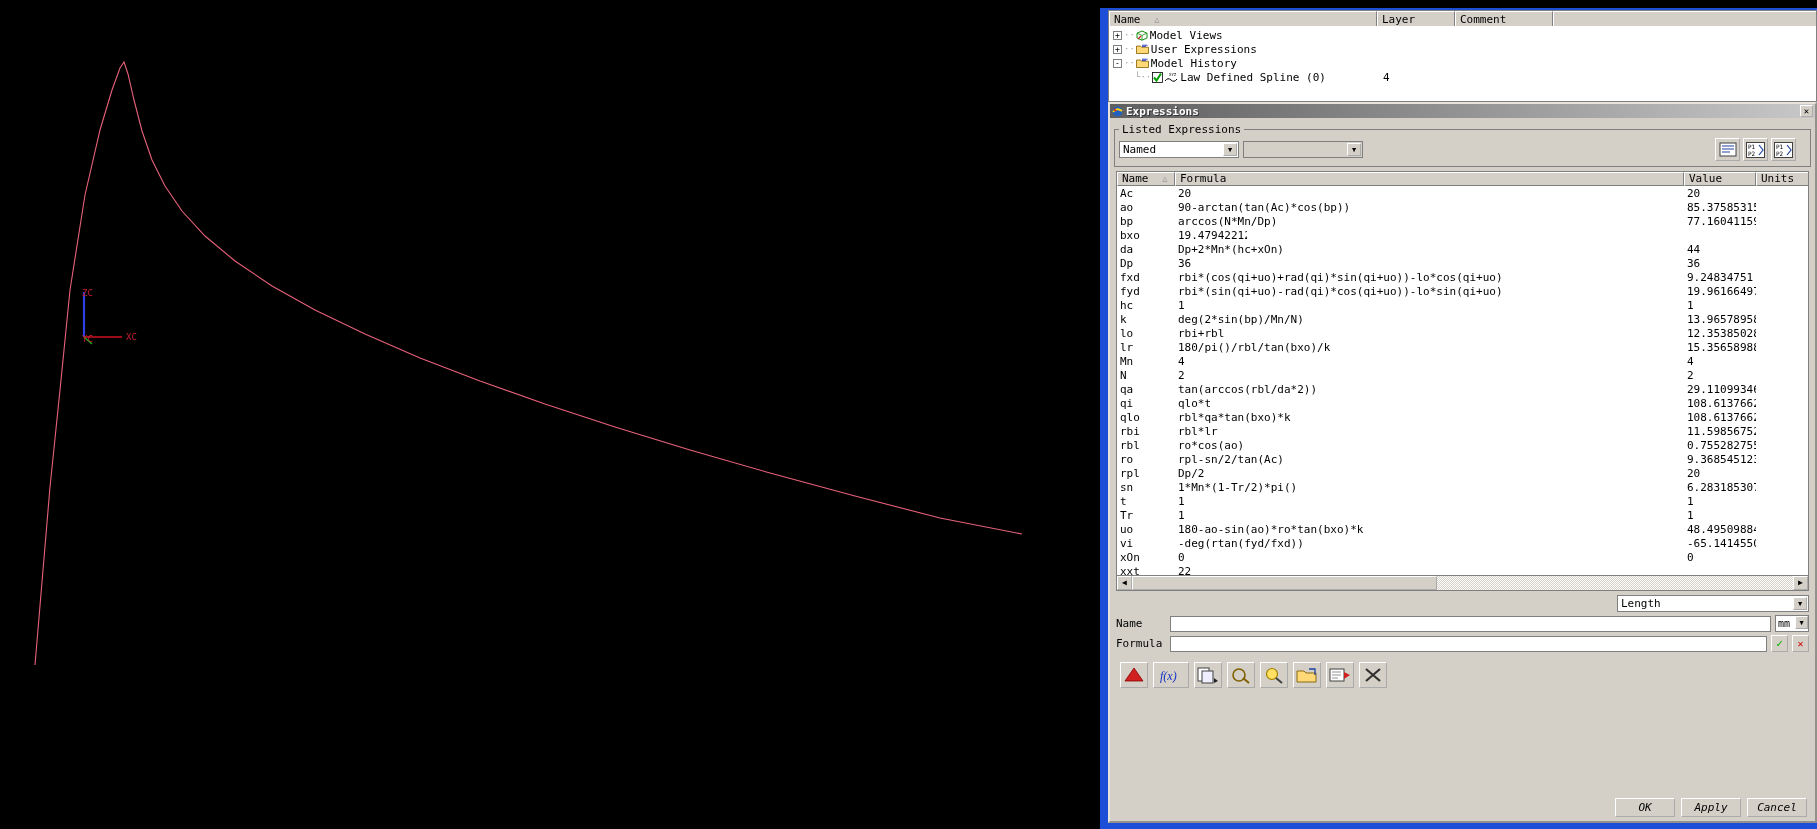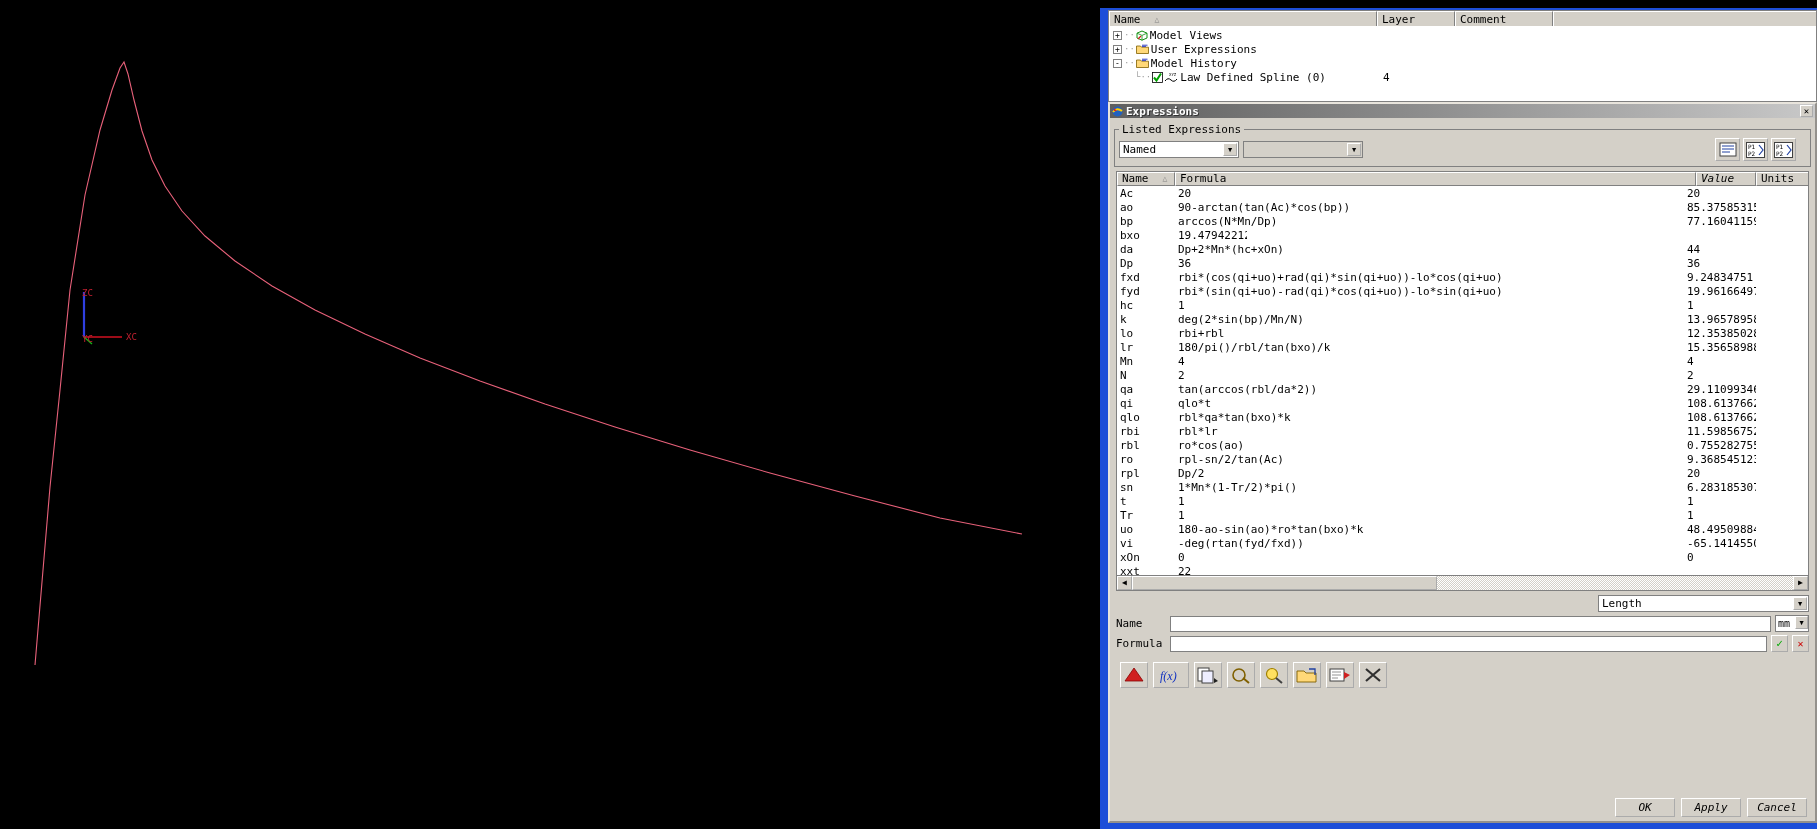--- a/index.html
+++ b/index.html
@@ -128,21 +128,21 @@
   }
   .tbl-header { display:flex; height:14px; background:#d4d0c8; }
   .th {
     border-right:1px solid #808080; border-bottom:1px solid #808080;
     border-top:1px solid #fff; border-left:1px solid #fff;
     font-size:11px; padding:0 4px; display:flex; align-items:center;
     gap:14px; background:#d4d0c8; line-height:12px; color:#000;
   }
   .th.c-name { width:58px; }
   .th.c-formula { flex:1; }
-  .th.c-value { width:60px;font-style:italic; }
+  .th.c-value { width:72px; }
   .th.c-units { width:52px; border-right:none; }
   .tbl-rows { }
   .tr { display:flex; height:14px; align-items:center; }
   .td { font-size:11px; color:#000; padding:0 3px; white-space:nowrap;
         overflow:hidden; line-height:13px; }
   .td.c-name { width:58px; }
   .td.c-formula { flex:1; }
   .td.c-value { width:72px; }
   .td.c-units { width:52px; }
 
@@ -151,21 +151,21 @@
     background:#e8e4dc; border-top:1px solid #808080; display:flex;
   }
   .hs-btn {
     width:15px; height:14px; background:#d4d0c8; border:1px outset #fff;
     font-size:8px; line-height:12px; text-align:center; cursor:pointer;
   }
   .hs-thumb { background:#d4d0c8; border:1px outset #fff; height:14px; width:305px; }
   .hs-track { flex:1; background:repeating-conic-gradient(#fff 0 25%, #d4d0c8 0 50%) 0/2px 2px; }
 
   .unit-row { display:flex; justify-content:flex-end; margin:4px 2px 0 2px; }
-  .combo-length { width:211px; }
+  .combo-length { width:192px; }
 
   .field-row { display:flex; align-items:center; margin:3px 2px 0 2px; gap:4px; }
   .field-label { width:50px; font-size:11px; color:#000; }
   .txt-input {
     height:16px; background:#fff; border:1px solid #808080;
     flex:1; font-size:11px; padding-left:2px; color:#000;
     font-family:"DejaVu Sans Mono", monospace;
   }
   .unit-mini {
     width:34px; height:17px; background:#fff; border:1px solid #808080;

